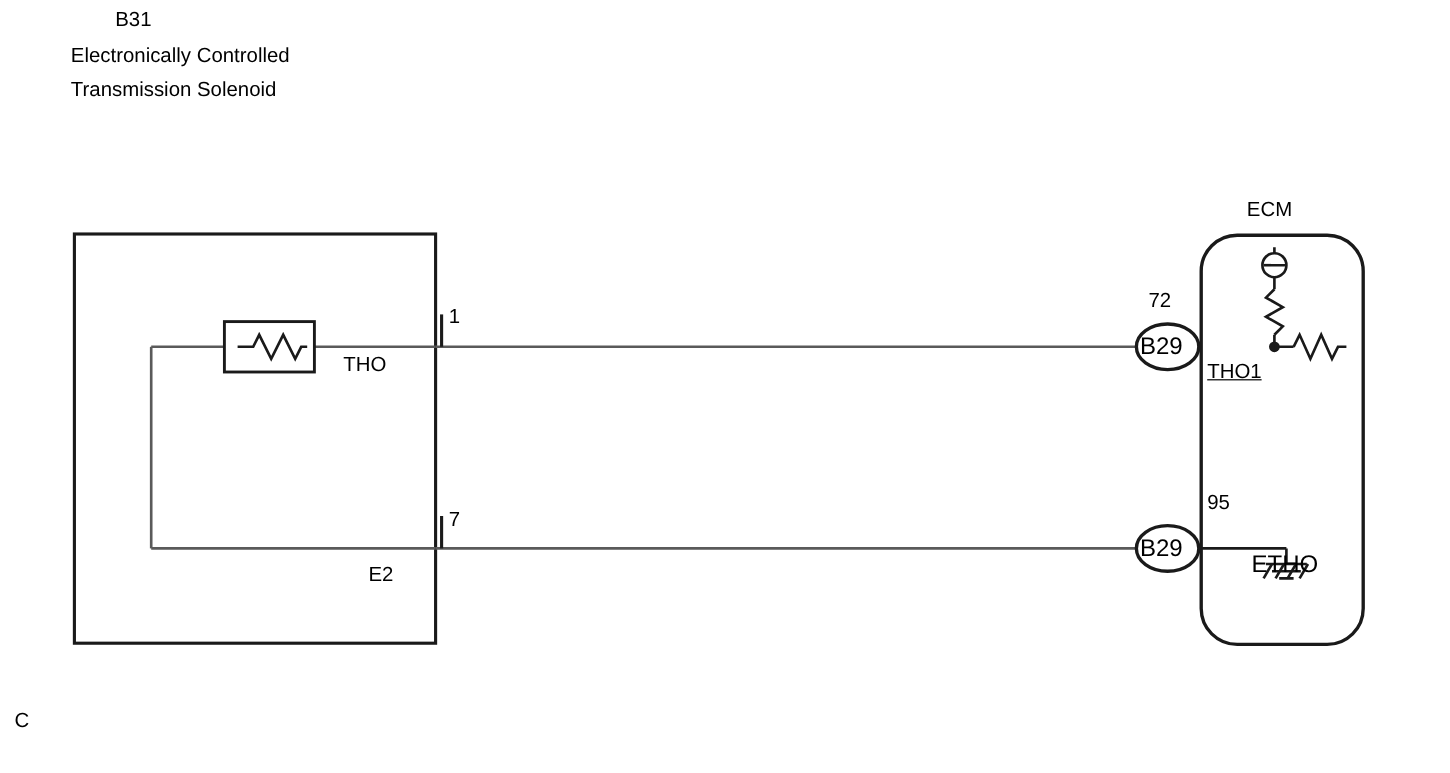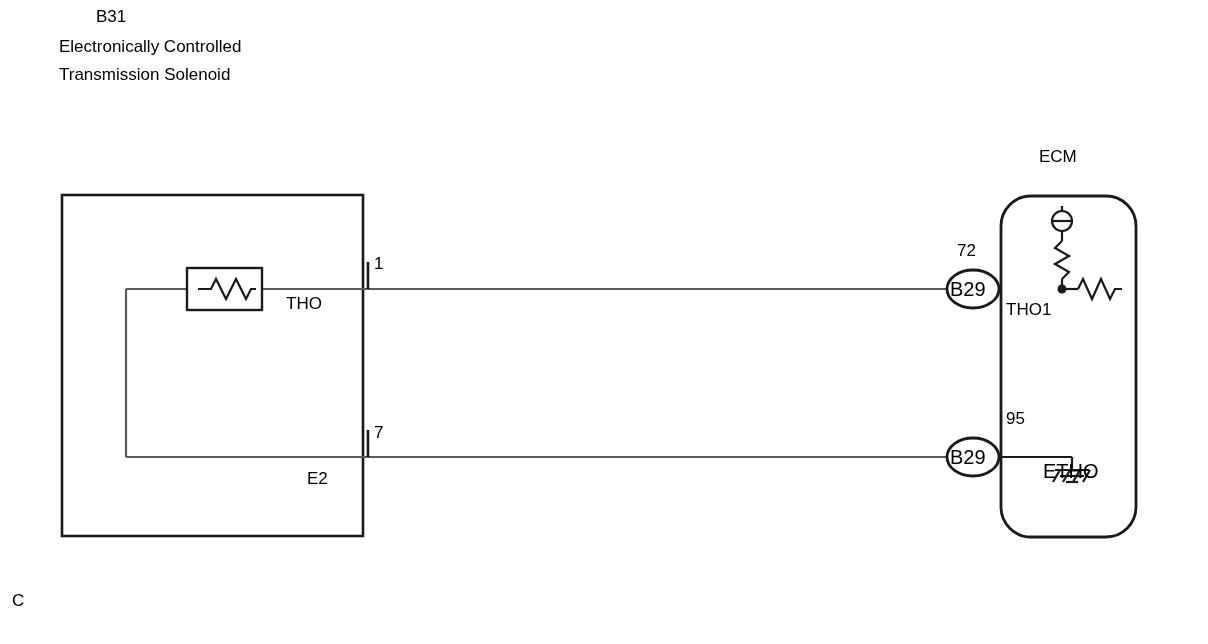--- a/index.html
+++ b/index.html
@@ -115,32 +115,32 @@
       <path d="M1080 470 L1073 482"></path>
       <path d="M1090 470 L1083 482"></path>
     </g>
 
     <g fill="#ffffff" stroke="#1a1a1a" stroke-width="2.8">
       <ellipse cx="973" cy="289" rx="26" ry="19"></ellipse>
       <ellipse cx="973" cy="457" rx="26" ry="19"></ellipse>
     </g>
   </svg>
 
-  <div class="lbl" style="left:1039px; top:146px;">ECM</div>
+  <div class="lbl" style="left:1039px; top:164px;">ECM</div>
 
   <div class="lbl" style="left:286px; top:293px;">THO</div>
   <div class="lbl" style="left:307px; top:468px;">E2</div>
 
   <div class="lbl" style="left:374px; top:253px;">1</div>
   <div class="lbl" style="left:374px; top:422px;">7</div>
 
   <div class="lbl" style="left:957px; top:240px;">72</div>
   <div class="lbl" style="left:1006px; top:408px;">95</div>
 
   <div class="lbl small" style="left:950px; top:278px;">B29</div>
   <div class="lbl small" style="left:950px; top:446px;">B29</div>
 
-  <div class="lbl" style="left:1006px; top:299px;">THO1</div>
+  <div class="lbl" style="left:1006px; top:299px;text-decoration:underline;">THO1</div>
   <div class="lbl small" style="left:1003px; top:460px;padding-left:40px;">ETHO</div>
 
   <div class="lbl" style="left:12px; top:590px;">C</div>
 
 </div>
 
 </body></html>

